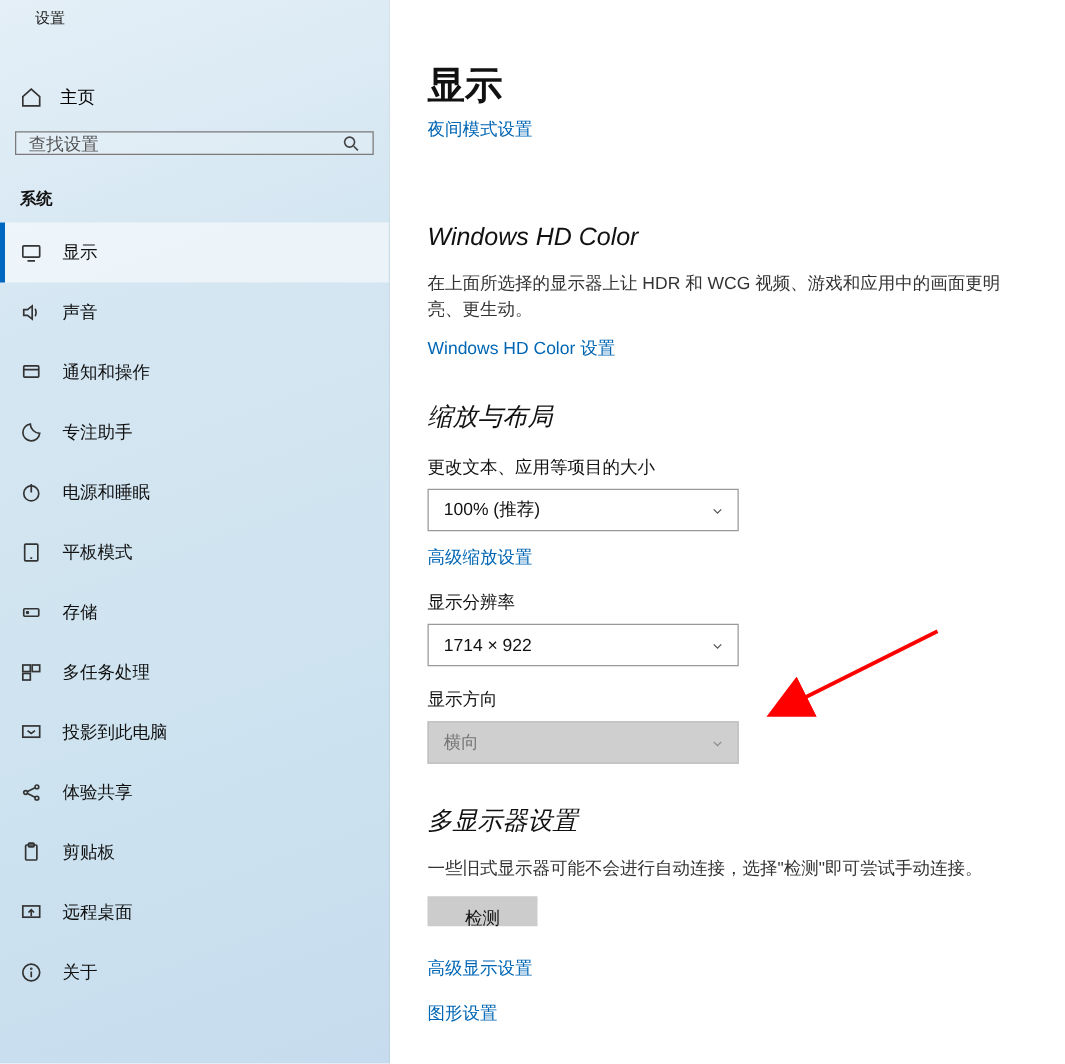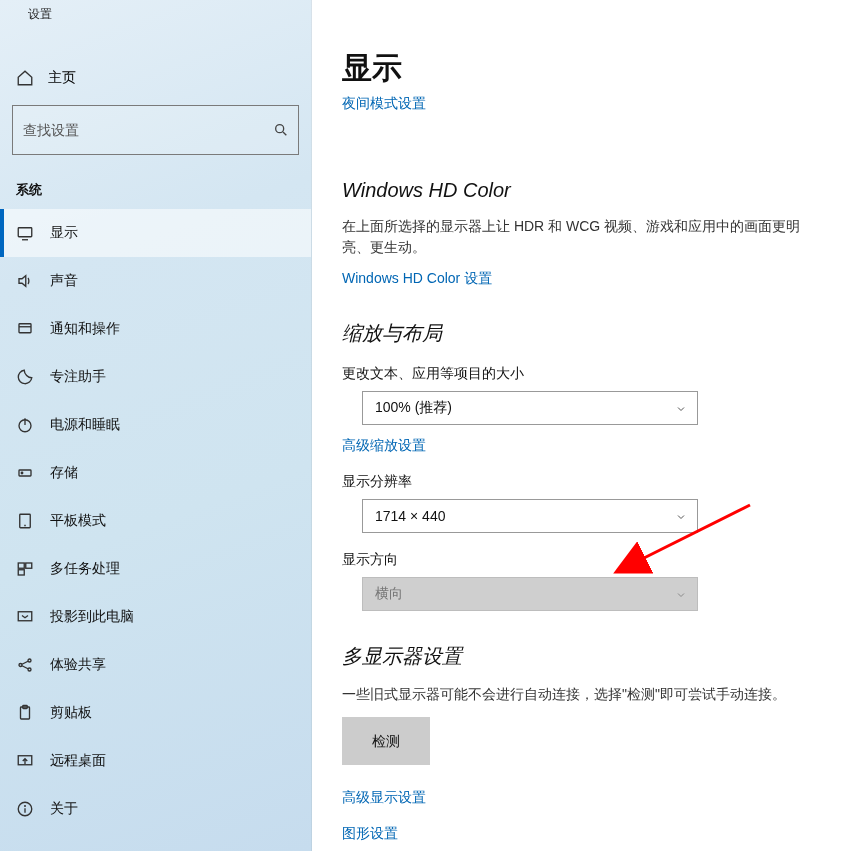--- a/index.html
+++ b/index.html
@@ -38,21 +38,21 @@
     margin-top: 30px;
     cursor: pointer;
   }
   .home-row .icon { width: 18px; height: 18px; margin-right: 14px; color:#333; }
   .home-row .label { font-size: 14px; text-align: center; }
   .search-wrap {
     margin: 6px 12px 0 12px;
   }
   .search {
     width: 100%;
-    height: 50px;
+    height: 19px;
     border: 1px solid #7a7a7a;
     background: rgba(255,255,255,0.15);
     padding: 0 34px 0 10px;
     font-size: 14px;
     color: #333;
     outline: none;
     position: relative;
   }
   .search::placeholder { color: #555; }
   .search-box { position: relative; }
@@ -132,46 +132,45 @@
     max-width: 460px;
     margin-bottom: 12px;
   }
   .field-label {
     font-size: 14px;
     color: #111;
     margin-top: 18px;
     margin-bottom: 8px;
   }
   .dropdown {
-    width: 336px;
+    width: 249px;
     height: 34px;
     border: 1px solid #999;
     background: #fff;
     display: flex;
     align-items: center;
     justify-content: space-between;
     padding: 0 10px 0 12px;
     cursor: pointer;
     font-size: 14px;
     color: #111;
-    margin-left: 20px;
   }
   .dropdown.disabled {
     background: #cfcfcf;
     border-color: #bdbdbd;
     color: #777;
     cursor: default;
   }
   .dropdown .chev { width: 12px; height: 12px; color: #555; }
   .dropdown.disabled .chev { color: #8a8a8a; }
   .sublink { margin-top: 12px; }
   .button {
     display: inline-block;
     min-width: 88px;
-    height: 48px;
+    height: 24px;
     line-height: 34px;
     text-align: center;
     background: #ccc;
     border: none;
     font-size: 14px;
     color: #111;
     cursor: pointer;
     padding: 0 16px;
   }
   .multi-desc { margin-top: 14px; max-width: 460px; }
@@ -246,31 +245,31 @@
     </div>
     <div class="nav-item">
       <span class="icon"><svg viewBox="0 0 24 24" fill="none" stroke="currentColor" stroke-width="1.8">
             <circle cx="12" cy="13" r="8"></circle>
             <line x1="12" y1="3" x2="12" y2="12"></line>
           </svg></span>
       <span class="label">电源和睡眠</span>
     </div>
     <div class="nav-item">
       <span class="icon"><svg viewBox="0 0 24 24" fill="none" stroke="currentColor" stroke-width="1.8">
+            <rect x="5" y="3" width="14" height="18" rx="1"></rect>
+            <line x1="11" y1="18" x2="13" y2="18"></line>
+          </svg></span>
+      <span class="label">平板模式</span>
+    </div>
+    <div class="nav-item">
+      <span class="icon"><svg viewBox="0 0 24 24" fill="none" stroke="currentColor" stroke-width="1.8">
             <rect x="4" y="8" width="16" height="8" rx="1"></rect>
             <circle cx="8" cy="12" r="1"></circle>
           </svg></span>
       <span class="label">存储</span>
-    </div>
-    <div class="nav-item">
-      <span class="icon"><svg viewBox="0 0 24 24" fill="none" stroke="currentColor" stroke-width="1.8">
-            <rect x="5" y="3" width="14" height="18" rx="1"></rect>
-            <line x1="11" y1="18" x2="13" y2="18"></line>
-          </svg></span>
-      <span class="label">平板模式</span>
     </div>
     <div class="nav-item">
       <span class="icon"><svg viewBox="0 0 24 24" fill="none" stroke="currentColor" stroke-width="1.8">
             <rect x="3" y="4" width="8" height="7"></rect>
             <rect x="13" y="4" width="8" height="7"></rect>
             <rect x="3" y="13" width="8" height="7"></rect>
           </svg></span>
       <span class="label">多任务处理</span>
     </div>
     <div class="nav-item">
@@ -328,21 +327,21 @@
     <div class="dropdown">
       <span>100% (推荐)</span>
       <span class="chev"><svg viewBox="0 0 24 24" fill="none" stroke="currentColor" stroke-width="2">
             <polyline points="6 9 12 15 18 9"></polyline>
           </svg></span>
     </div>
     <div class="sublink"><span class="link">高级缩放设置</span></div>
 
     <div class="field-label">显示分辨率</div>
     <div class="dropdown">
-      <span>1714 × 440</span>
+      <span>1714 × 922</span>
       <span class="chev"><svg viewBox="0 0 24 24" fill="none" stroke="currentColor" stroke-width="2">
             <polyline points="6 9 12 15 18 9"></polyline>
           </svg></span>
     </div>
 
     <div class="field-label">显示方向</div>
     <div class="dropdown disabled">
       <span>横向</span>
       <span class="chev"><svg viewBox="0 0 24 24" fill="none" stroke="currentColor" stroke-width="2">
             <polyline points="6 9 12 15 18 9"></polyline>

